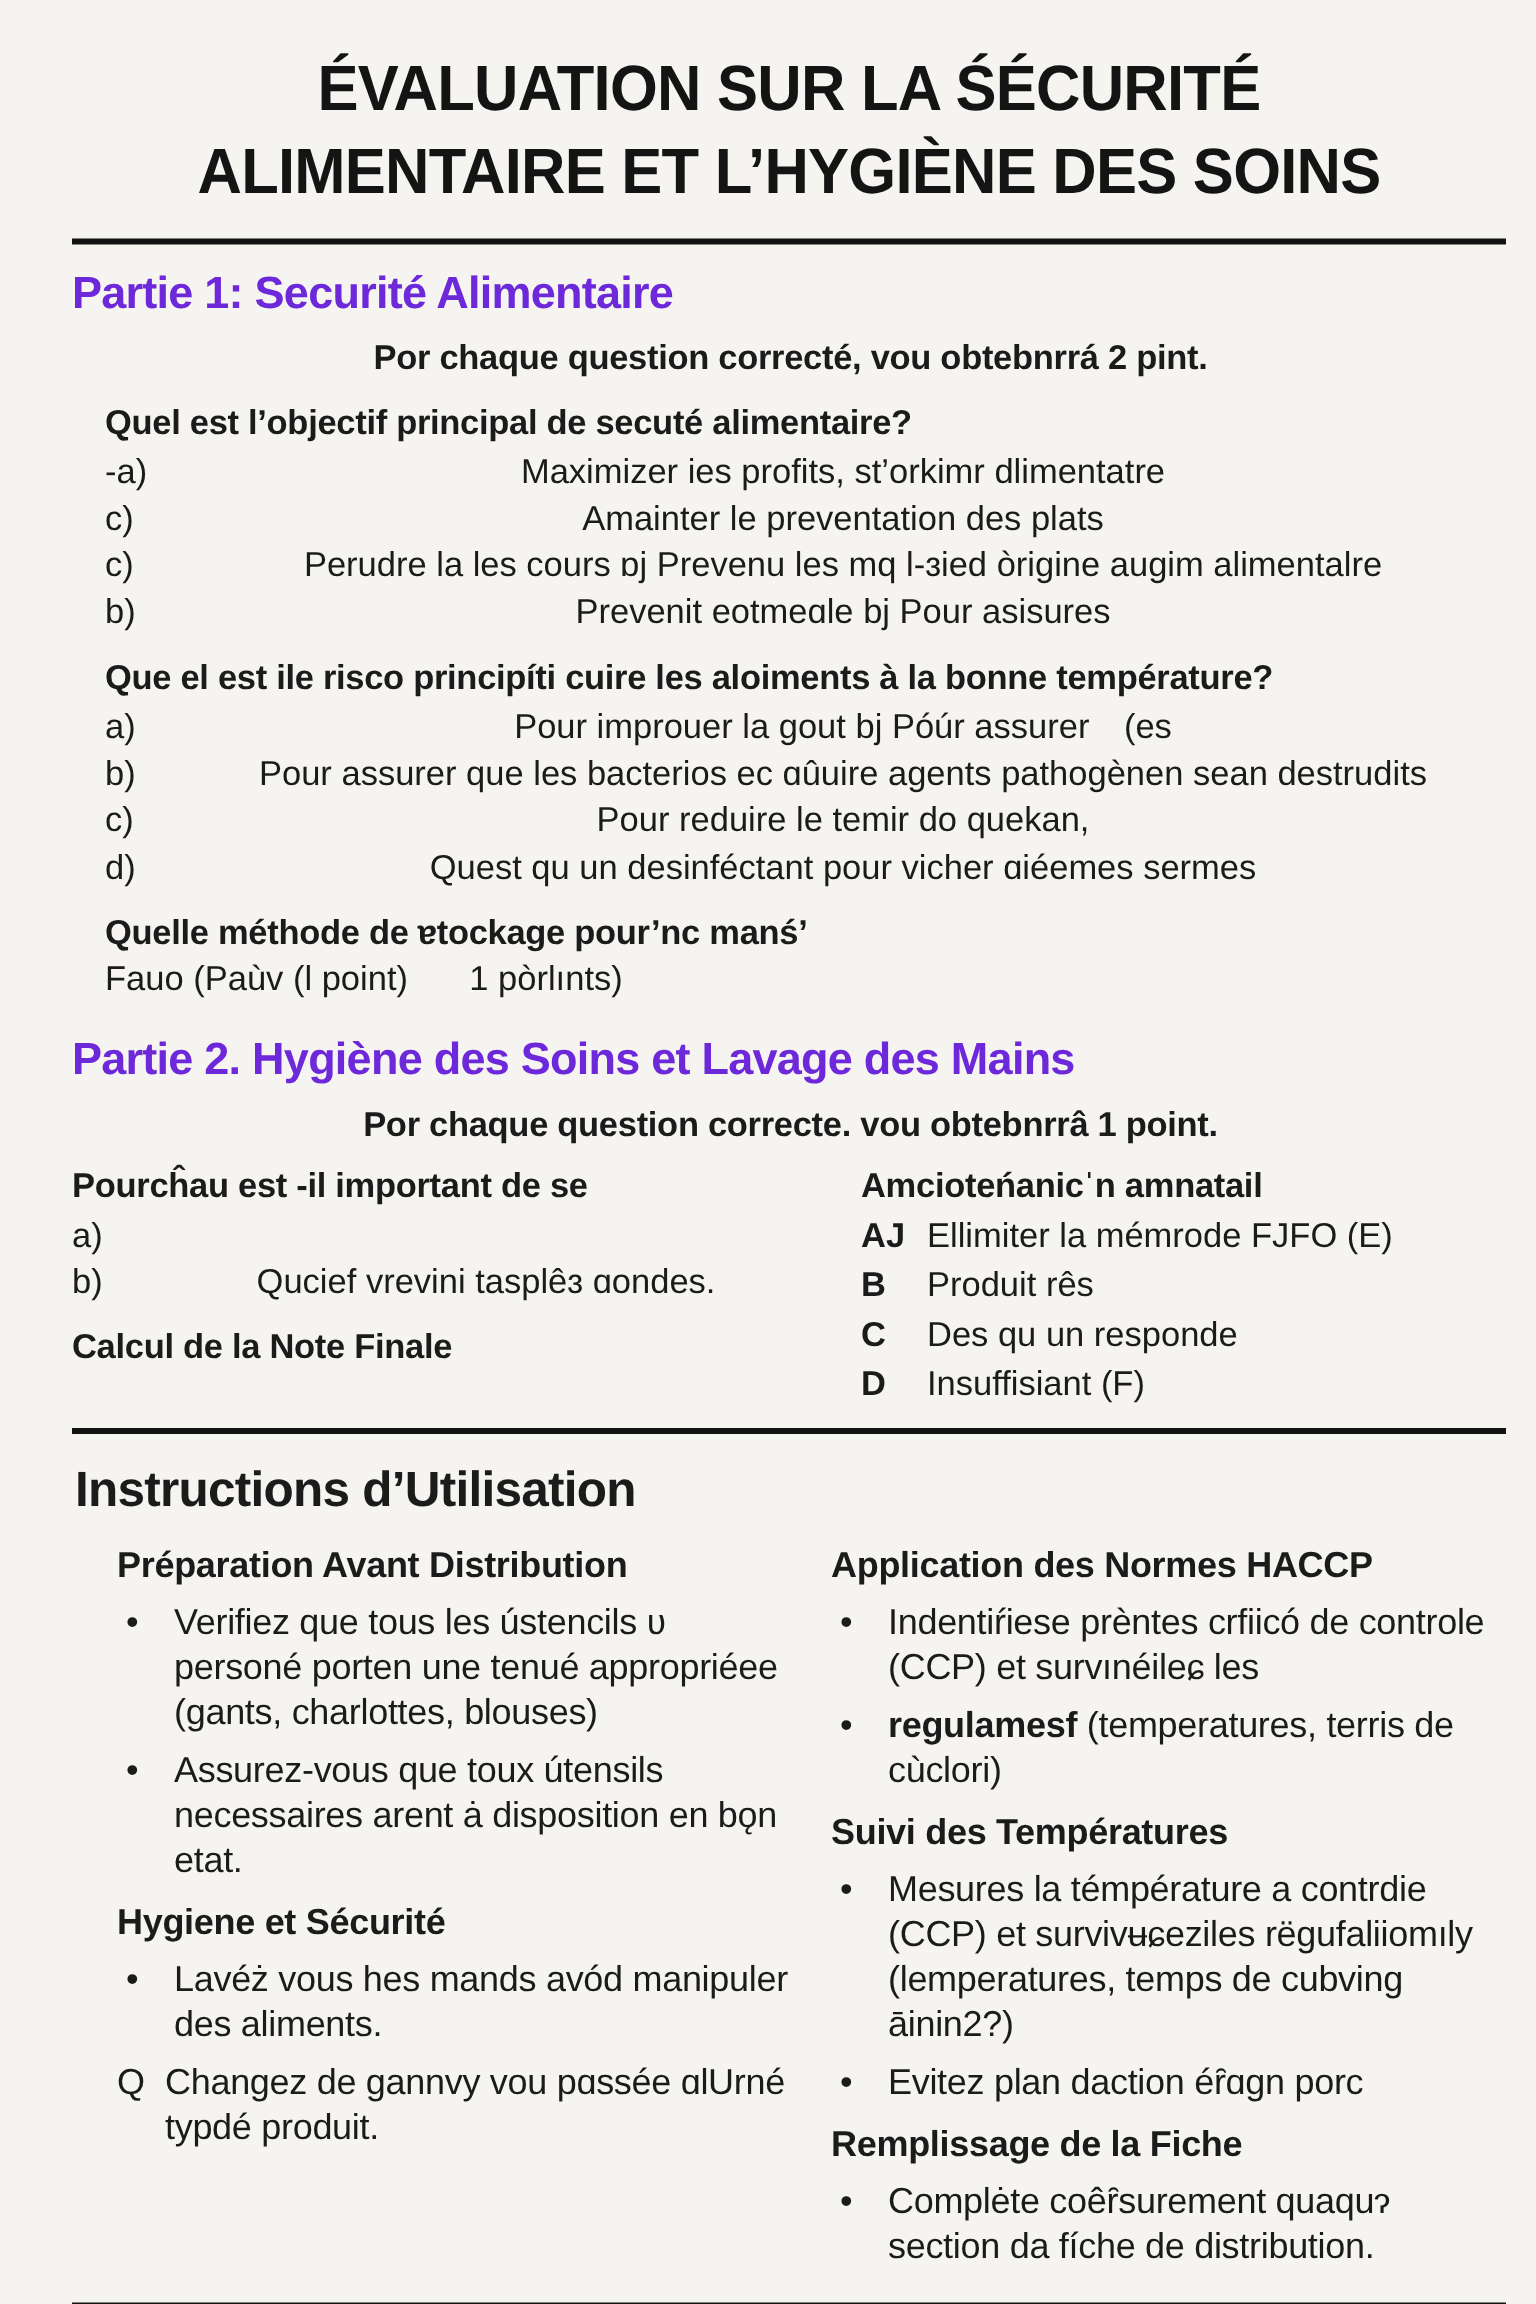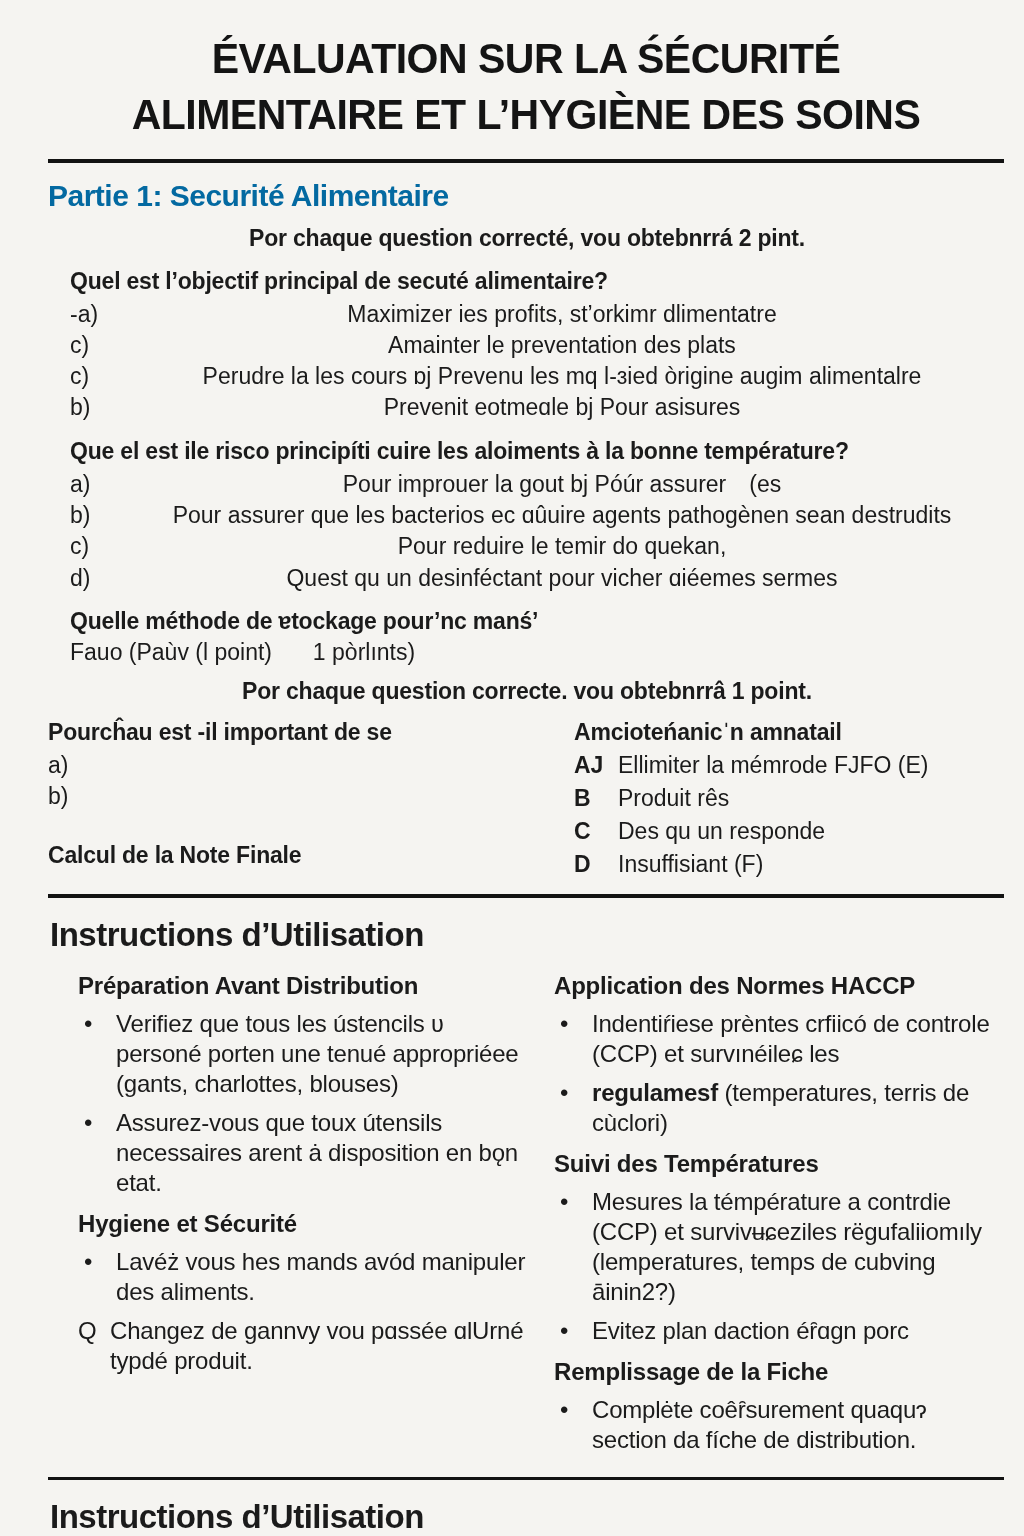--- a/index.html
+++ b/index.html
@@ -24,41 +24,41 @@
     margin:10px 30px 0 30px;
     transform:scaleY(1.04);
   }
 
   .rule { border:none; border-top:4px solid #121212; margin:18px 0 0 0; }
   .rule.thin { border-top-width:3px; }
 
   
   h2.part {
     font-size:30px; margin:16px 0 0 0;
-    letter-spacing:-0.5px; color:#0369a1;
+    letter-spacing:-0.5px; color:#6d28d9;
     transform-origin:left; 
   }
   .intro { font-size:23px; font-weight:bold; margin:12px 0 0 2px; letter-spacing:-0.2px;text-align:center; }
 
   
   .qblock { margin:16px 0 0 22px; }
   .qtitle { font-size:23px; font-weight:bold; letter-spacing:-0.2px; }
   .opts { margin-top:5px; }
   .opt { display:flex; font-size:23px; line-height:1.23; margin-top:3px; }
   .opt .letter { flex:none; width:50px; }
   .opt .otext { flex:1;text-align:center; }
   .note { font-size:23px; margin-top:4px; }
 
   
   .p2cols { display:flex; margin-top:14px; }
   .p2left { width:502px; }
   .p2right { flex:1; padding-left:24px; }
   .p2q { }
   .tau { width:400px; text-align:center; font-size:23px; margin-top:4px; }
-  .calcul { font-size:23px; font-weight:bold; margin-top:32px; letter-spacing:-0.2px; }
+  .calcul { font-size:23px; font-weight:bold; margin-top:16px; letter-spacing:-0.2px; }
   .gtitle { font-size:23px; font-weight:bold; letter-spacing:-0.2px; }
   .gitem { display:flex; font-size:23px; line-height:1.22; margin-top:5px; }
   .gitem .gletter { flex:none; width:44px; font-weight:bold; }
 
   
   h2.instr { font-size:33px; margin:18px 0 0 2px; letter-spacing:-0.5px; }
   .icols { display:flex; margin-top:6px; }
   .ileft { width:458px;margin-left:30px; }
   .iright { flex:1; padding-left:18px; }
   .group h3 { font-size:24px; margin:12px 0 2px 0; letter-spacing:-0.2px; }
@@ -126,32 +126,34 @@
         <span class="otext">Quest qu un desinféctant pour vicher ɑiéemes sermes</span>
       </div>
     </div>
   </div>
 
   <div class="qblock">
     <div class="qtitle">Quelle méthode de ɐtockage pour’nc manś’</div>
     <div class="note sp">Fauo (Paùv (l point)   1 pòrlınts)</div>
   </div>
 
+  <h2 class="part" style="margin-top:24px;">Partie 2. Hygiène des Soins et Lavage des Mains</h2>
   <div class="intro">Por chaque question correcte. vou obtebnrrâ 1 point.</div>
 
   <div class="p2cols">
     <div class="p2left">
       <div class="p2q">
         <div class="qtitle">Pourcĥau est -il important de se</div>
         <div class="opts">
           <div class="opt">
             <span class="letter">a)</span>
           </div>
           <div class="opt">
             <span class="letter">b)</span>
+            <span class="otext">Qucief ᴠrevini tasplêɜ ɑondes.</span>
           </div>
         </div>
       </div>
       <div class="calcul">Calcul de la Note Finale</div>
     </div>
 
     <div class="p2right">
       <div class="gtitle">Amcioteńanicˈn amnatail</div>
       <div>
         <div class="gitem">

